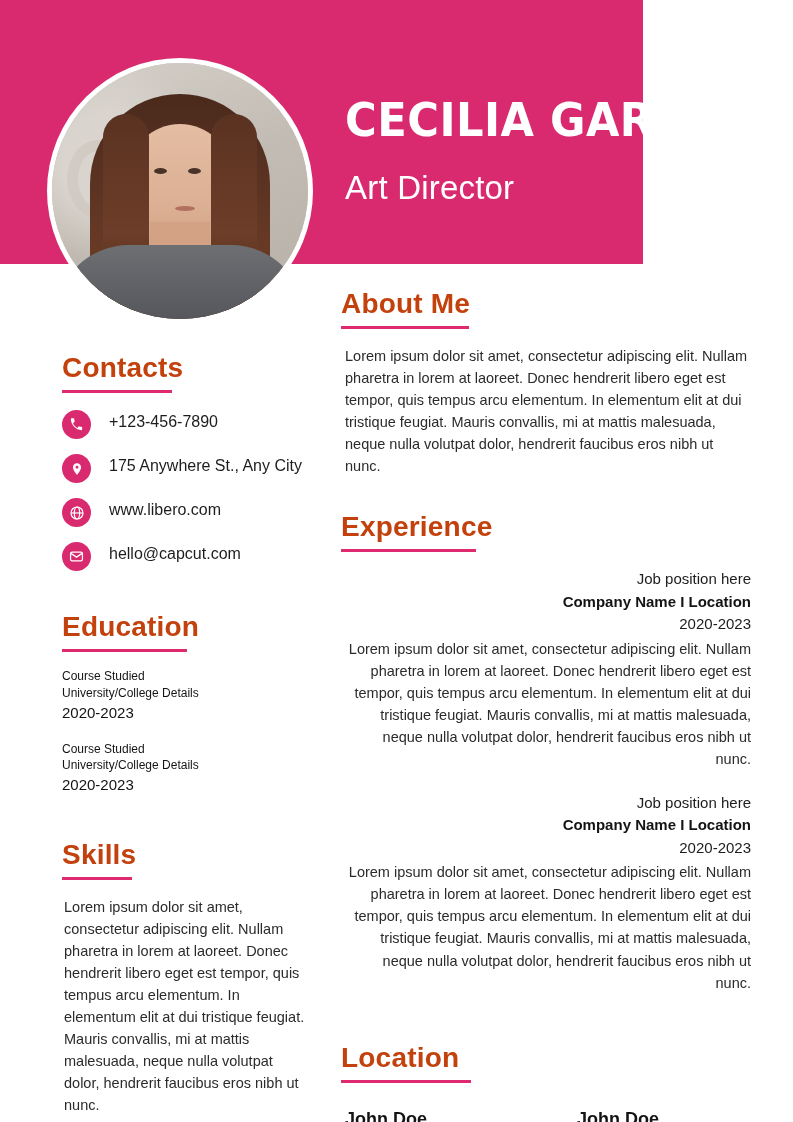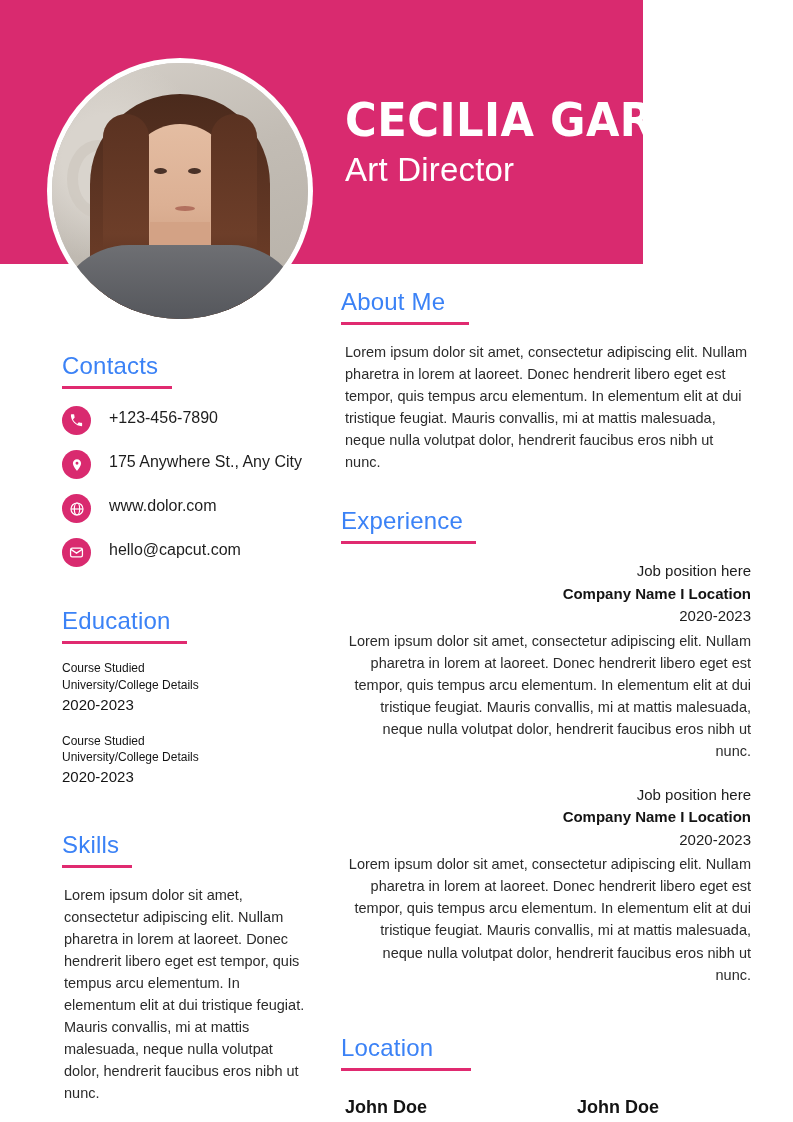--- a/index.html
+++ b/index.html
@@ -35,21 +35,21 @@
     font-weight: bold;
     font-size: 47px;
     letter-spacing: 0.5px;
     color: #ffffff;
     line-height: 1;
     transform: scaleX(0.92);
     transform-origin: left center;
     white-space: nowrap;
   }
   .role {
-    margin-top: 8px;
+    margin-top: 26px;
     font-size: 33px;
     color: #ffffff;
     font-weight: 400;
     letter-spacing: 0.2px;
   }
 
   
   .avatar-wrap {
     position: absolute;
     left: 47px;
@@ -154,23 +154,23 @@
   }
   .right-col {
     position: absolute;
     left: 341px;
     top: 288px;
     width: 410px;
   }
 
   
   .sec-title {
-    color: #3b82f6;
-    font-weight: normal;
-    font-size: 24px;
+    color: #c2410c;
+    font-weight: bold;
+    font-size: 28px;
     letter-spacing: 0.2px;
   }
   .sec-underline {
     height: 3px;
     background: #e02a70;
     margin-top: 6px;
     margin-bottom: 16px;
   }
   .u-110 { width: 110px; }
   .u-125 { width: 125px; }
@@ -336,21 +336,21 @@
         </div>
 
         <div class="contact-row">
           <span class="c-icon">
             <svg width="16" height="16" viewBox="0 0 24 24" fill="none" stroke="#ffffff" stroke-width="1.8">
               <circle cx="12" cy="12" r="9"></circle>
               <ellipse cx="12" cy="12" rx="4" ry="9"></ellipse>
               <line x1="3" y1="12" x2="21" y2="12"></line>
             </svg>
           </span>
-          <span class="c-text">www.dolor.com</span>
+          <span class="c-text">www.libero.com</span>
         </div>
 
         <div class="contact-row">
           <span class="c-icon">
             <svg width="15" height="15" viewBox="0 0 24 24" fill="none" stroke="#ffffff" stroke-width="2">
               <rect x="2.5" y="5" width="19" height="14" rx="2.5"></rect>
               <path d="M3 7l9 6 9-6"></path>
             </svg>
           </span>
           <span class="c-text">hello@capcut.com</span>

